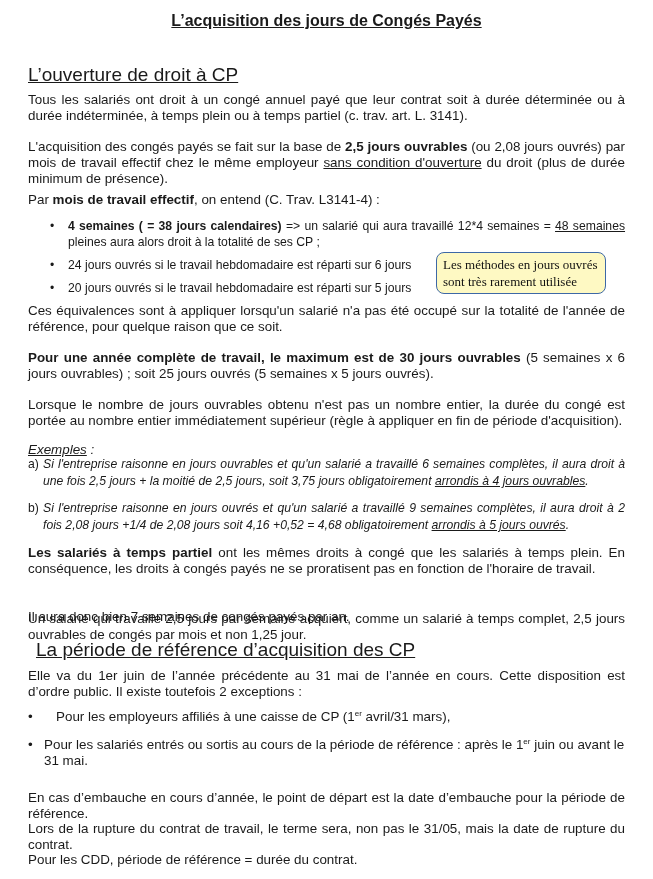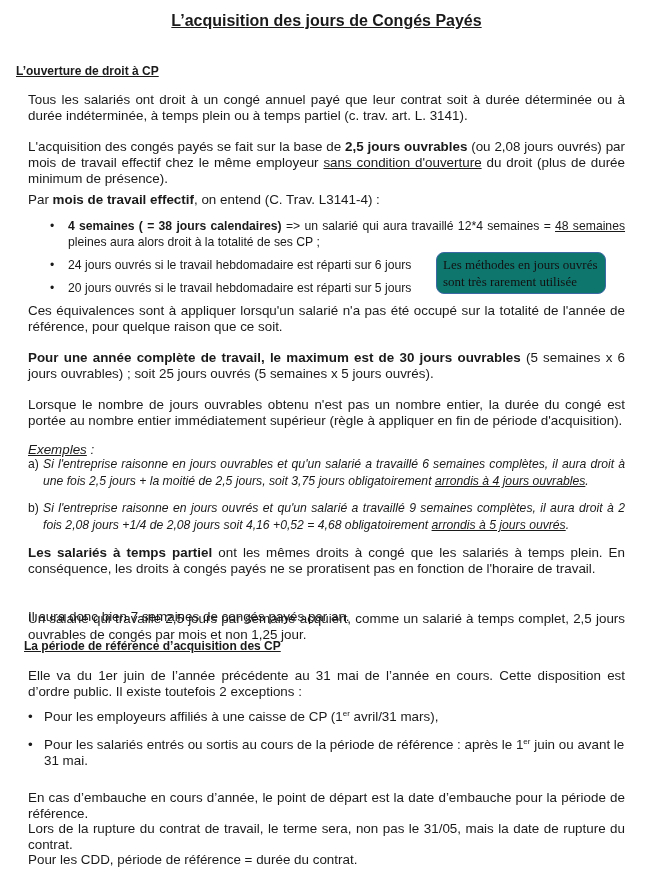--- a/index.html
+++ b/index.html
@@ -1,30 +1,30 @@
 <!DOCTYPE html>
 <html><head>
 <meta charset="utf-8">
 <style>
   html,body{margin:0;padding:0;background:#fff;}
   body{width:653px;height:879px;position:relative;overflow:hidden;font-family:"Liberation Sans",sans-serif;color:#1a1a1a;font-size:13.4px;}
   .abs{position:absolute;}
   .title{left:0;width:653px;text-align:center;top:12px;font-size:16px;font-weight:bold;text-decoration:underline;}
-  .h2{left:16px;font-size:12px;font-weight:bold;text-decoration:underline;}
+  .h2{left:28px;font-size:19px;font-weight:normal;text-decoration:underline;}
   .p{left:28px;width:597px;line-height:16px;text-align:justify;}
   .u{text-decoration:underline;}
   b{font-weight:bold;}
   .bul{left:48px;width:577px;line-height:16px;}
   .bul .dot{position:absolute;left:0;top:0;}
   .bul .txt{display:block;margin-left:18px;}
   .small{font-size:12.2px;}
   .ex{left:28px;width:597px;font-style:italic;font-size:12.2px;line-height:17px;}
   .ex .lbl{position:absolute;left:0;top:0;font-style:normal;}
   .ex .txt{display:block;margin-left:15px;text-align:justify;}
-  .callout{left:436px;top:252px;width:170px;height:42px;background:#0f766e;border:1px solid #3d68a6;border-radius:8px;font-family:"Liberation Serif",serif;font-size:13px;line-height:17px;color:#111;padding:3px 6px;box-sizing:border-box;}
+  .callout{left:436px;top:252px;width:170px;height:42px;background:#fef9c3;border:1px solid #3d68a6;border-radius:8px;font-family:"Liberation Serif",serif;font-size:13px;line-height:17px;color:#111;padding:3px 6px;box-sizing:border-box;}
   sup{font-size:8px;line-height:0;}
 </style>
 </head>
 <body>
 
 <div class="abs title">L’acquisition des jours de Congés Payés</div>
 
 <div class="abs h2" style="top:64px;">L’ouverture de droit à CP</div>
 
 <div class="abs p" style="top:92px;">Tous les salariés ont droit à un congé annuel payé que leur contrat soit à durée déterminée ou à durée indéterminée, à temps plein ou à temps partiel (c. trav. art. L. 3141).</div>
@@ -81,21 +81,21 @@
 </div>
 <div class="abs p" style="top:611px;">Un salarié qui travaille 2,5 jours par semaine acquiert, comme un salarié à temps complet, 2,5 jours ouvrables de congés par mois et non 1,25 jour.</div>
 <div class="abs p" style="top:609px;">Il aura donc bien 7 semaines de congés payés par an.</div>
 
 <div class="abs h2" style="top:639px;padding-left:8px;">La période de référence d’acquisition des CP</div>
 
 <div class="abs p" style="top:668px;">Elle va du 1er juin de l’année précédente au 31 mai de l’année en cours. Cette disposition est d’ordre public. Il existe toutefois 2 exceptions :</div>
 
 <div class="abs bul" style="top:709px;left:28px;width:597px;">
   <span class="dot">•</span>
-  <span class="txt" style="margin-left:16px;"><span>Pour les employeurs affiliés à une caisse de CP (1</span><sup>er</sup><span> avril/31 mars),</span></span>
+  <span class="txt" style="margin-left:28px;"><span>Pour les employeurs affiliés à une caisse de CP (1</span><sup>er</sup><span> avril/31 mars),</span></span>
 </div>
 
 <div class="abs bul" style="top:737px;left:28px;width:597px;">
   <span class="dot">•</span>
   <span class="txt" style="margin-left:16px;"><span>Pour les salariés entrés ou sortis au cours de la période de référence : après le 1</span><sup>er</sup><span> juin ou avant le 31 mai.</span></span>
 </div>
 
 <div class="abs p" style="top:790px;">En cas d’embauche en cours d’année, le point de départ est la date d’embauche pour la période de référence.</div>
 <div class="abs p" style="top:821px;">Lors de la rupture du contrat de travail, le terme sera, non pas le 31/05, mais la date de rupture du contrat.</div>
 <div class="abs p" style="top:852px;">Pour les CDD, période de référence = durée du contrat.</div>

